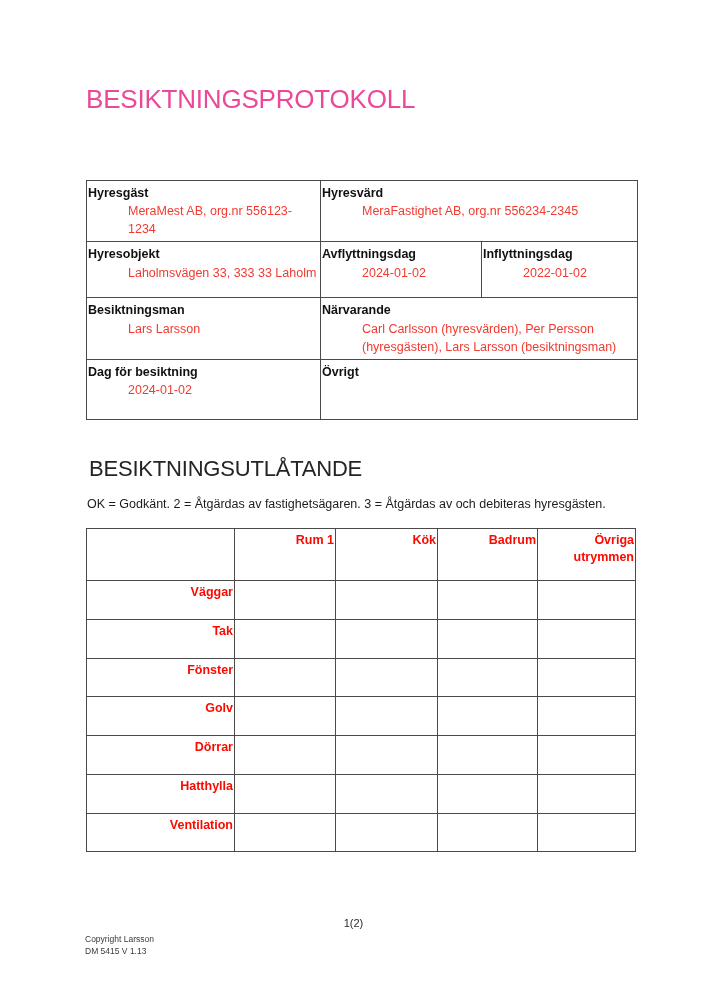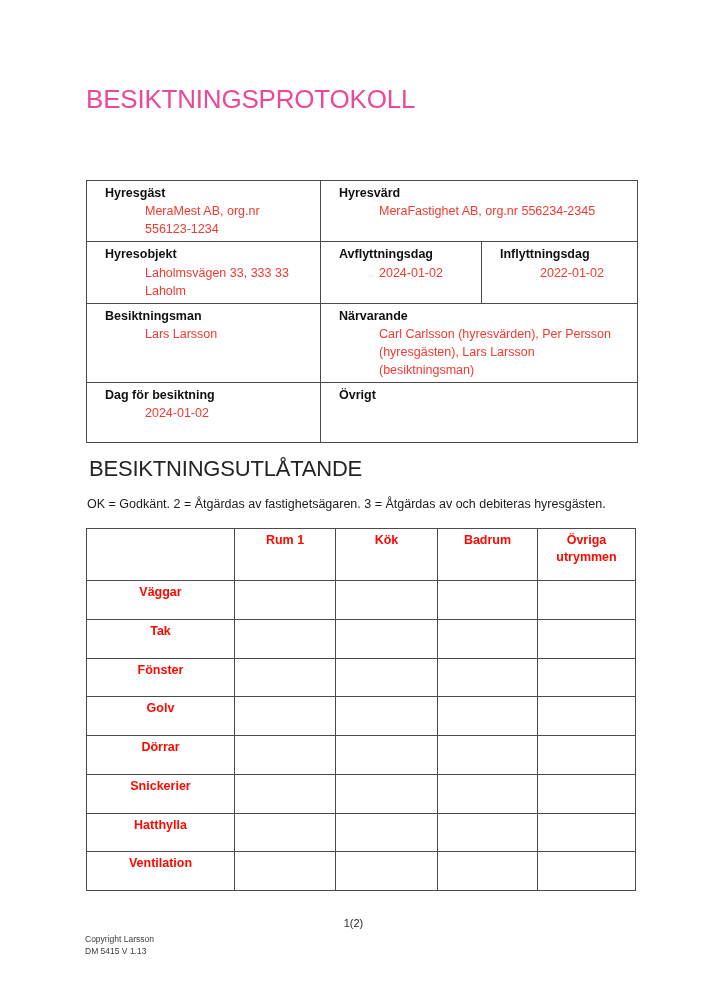--- a/index.html
+++ b/index.html
@@ -21,30 +21,30 @@
     white-space:nowrap;
   }
   .legend {
     position:absolute; left:87px; top:497px;
     font-size:12.5px; color:#1c1c1c;
   }
 
   table { border-collapse:collapse; table-layout:fixed; }
   td, th {
     border:1px solid var(--border,#4a4a4a);
-    vertical-align:top; padding:3px 18px; overflow:hidden;
+    vertical-align:top; padding:3px 1px; overflow:hidden;
   }
 
   .info-table { position:absolute; left:86px; top:180px; width:551px; }
   .lbl { font-weight:700; font-size:12.5px; line-height:1.45; color:#111; }
   .val { font-size:12.5px; line-height:1.45; color:var(--value-red,#f23a30);margin-left:40px; }
 
   .insp-table { position:absolute; left:86px; top:528px; width:549px; }
   .insp-table th {
-    text-align:center; font-size:12.5px; font-weight:700;
+    text-align:right; font-size:12.5px; font-weight:700;
     color:var(--label-red,#fb0a00); line-height:1.35;
   }
   .insp-table thead tr { height:52px; }
   .insp-table tbody tr { height:38.75px; }
 
   .page-number {
     position:absolute; left:0; top:917px; width:707px;
     text-align:center; font-size:11px; color:#2b2b2b;
   }
   .copyright {
@@ -163,27 +163,20 @@
           <td></td>
       </tr>
       <tr>
         <th>Dörrar</th>
         <td></td>
           <td></td>
           <td></td>
           <td></td>
       </tr>
       <tr>
-        <th>Snickerier</th>
-        <td></td>
-          <td></td>
-          <td></td>
-          <td></td>
-      </tr>
-      <tr>
         <th>Hatthylla</th>
         <td></td>
           <td></td>
           <td></td>
           <td></td>
       </tr>
       <tr>
         <th>Ventilation</th>
         <td></td>
           <td></td>

